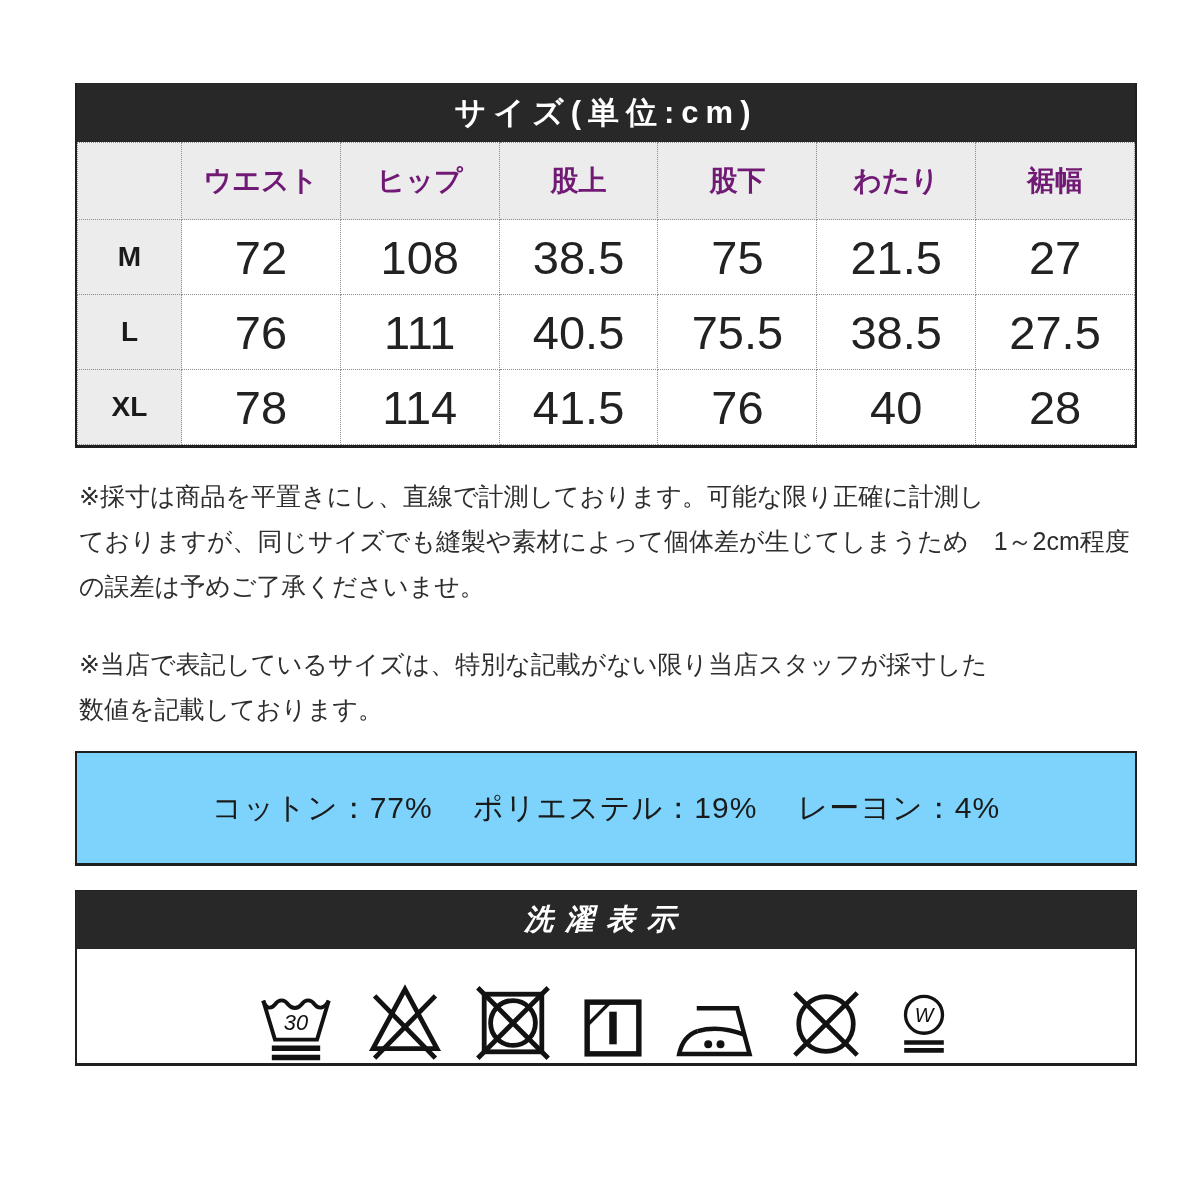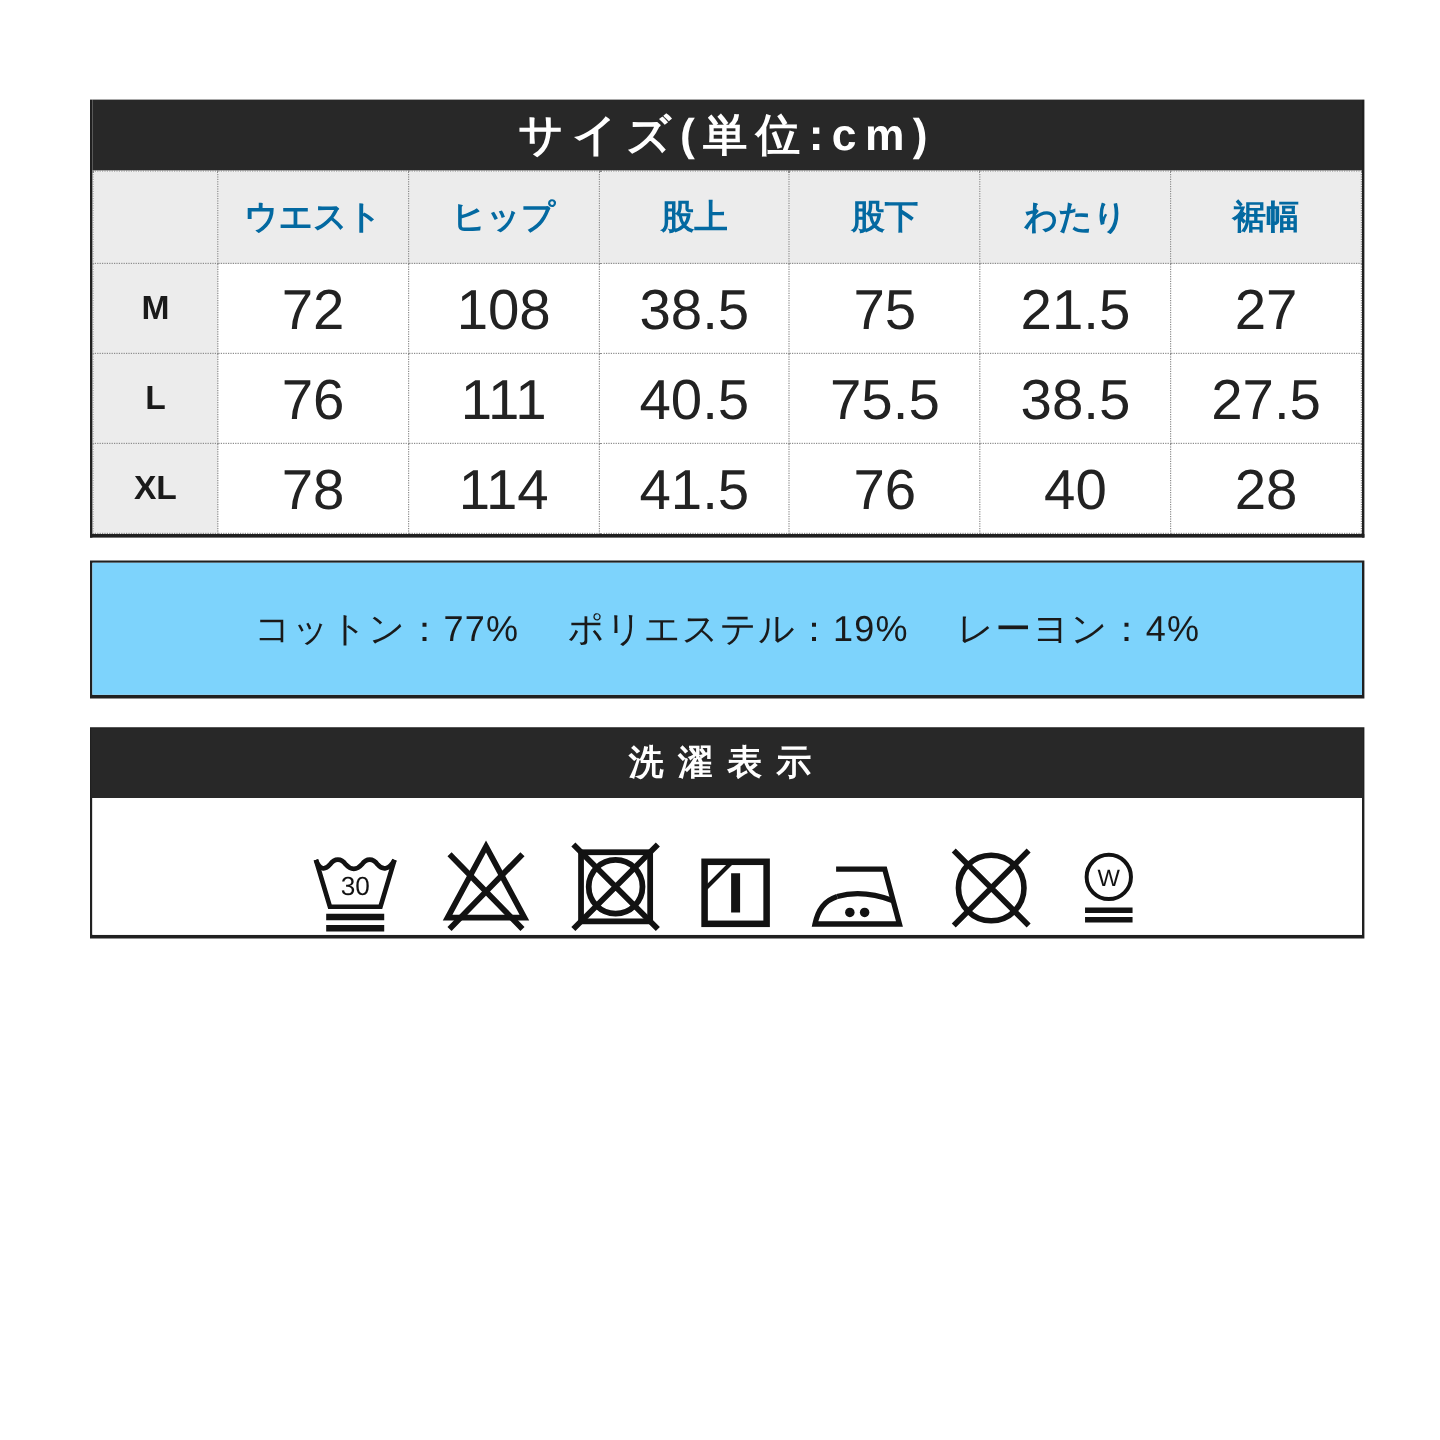--- a/index.html
+++ b/index.html
@@ -14,29 +14,29 @@
   .size-section{
     margin:83px 0 0 75px;width:1062px;
     border-left:2px solid #202020;border-right:2px solid #202020;border-bottom:3px solid #202020;
     box-sizing:border-box;
   }
   .bar{
     background:#282828;color:#ffffff;
     display:flex;align-items:center;justify-content:center;
     font-weight:bold;
   }
-  .bar.size-bar{height:59px;font-size:37px;letter-spacing:7px;}
+  .bar.size-bar{height:59px;font-size:31px;letter-spacing:7px;}
   table.size-table{
     width:100%;border-collapse:collapse;table-layout:fixed;
   }
   table.size-table th,table.size-table td{
     border:1px dotted #8b8b8b;text-align:center;vertical-align:middle;padding:0;
   }
   table.size-table thead th{
-    height:76px;background:#ececec;font-size:28px;font-weight:bold;color:#0369a1;
+    height:76px;background:#ececec;font-size:28px;font-weight:bold;color:#701a75;
   }
   table.size-table col.c-label{width:104px;}
   table.size-table tbody tr{height:75px;}
   table.size-table tbody th{
     background:#ececec;font-size:28px;font-weight:bold;color:#1a1a1a;
   }
   table.size-table tbody td{
     background:#ffffff;font-size:47px;font-weight:400;color:#222;
   }
 
@@ -45,21 +45,21 @@
   .note{margin:0;}
   .note + .note{margin-top:33px;}
   .note-line{white-space:nowrap;}
 
   
   .box{
     margin-left:75px;width:1062px;box-sizing:border-box;
     border:2px solid #202020;border-bottom-width:3px;
   }
   .box.material-box{margin-top:19px;}
-  .box.laundry-box{margin-top:24px;}
+  .box.laundry-box{margin-top:24px;font-style:italic;}
   .bar.box-bar{height:58px;font-size:29px;letter-spacing:12px;margin:-1px -1px 0 -1px;}
   .material-content{
     height:110px;display:flex;align-items:center;justify-content:center;
     font-size:30px;color:#1a1a1a;letter-spacing:1px;background:#7dd3fc;
   }
   .icons-row{
     height:114px;display:flex;align-items:flex-end;justify-content:center;
     gap:26px;background:#fff;
   }
   svg.care{display:block;}
@@ -121,20 +121,31 @@
           <td>114</td>
           <td>41.5</td>
           <td>76</td>
           <td>40</td>
           <td>28</td>
         </tr>
       </tbody>
     </table>
   </section>
 
+  <div class="notes">
+    <p class="note">
+      <span class="note-line">※採寸は商品を平置きにし、直線で計測しております。可能な限り正確に計測し</span><br>
+      <span class="note-line">ておりますが、同じサイズでも縫製や素材によって個体差が生じてしまうため　1～2cm程度</span><br>
+      <span class="note-line">の誤差は予めご了承くださいませ。</span>
+    </p>
+    <p class="note">
+      <span class="note-line">※当店で表記しているサイズは、特別な記載がない限り当店スタッフが採寸した</span><br>
+      <span class="note-line">数値を記載しております。</span>
+    </p>
+  </div>
 
   <section class="box material-box">
     <div class="material-content">コットン：77%　 ポリエステル：19%　 レーヨン：4%</div>
   </section>
 
   <section class="box laundry-box">
     <div class="bar box-bar">
       <span>洗濯表示</span>
     </div>
     <div class="icons-row">

